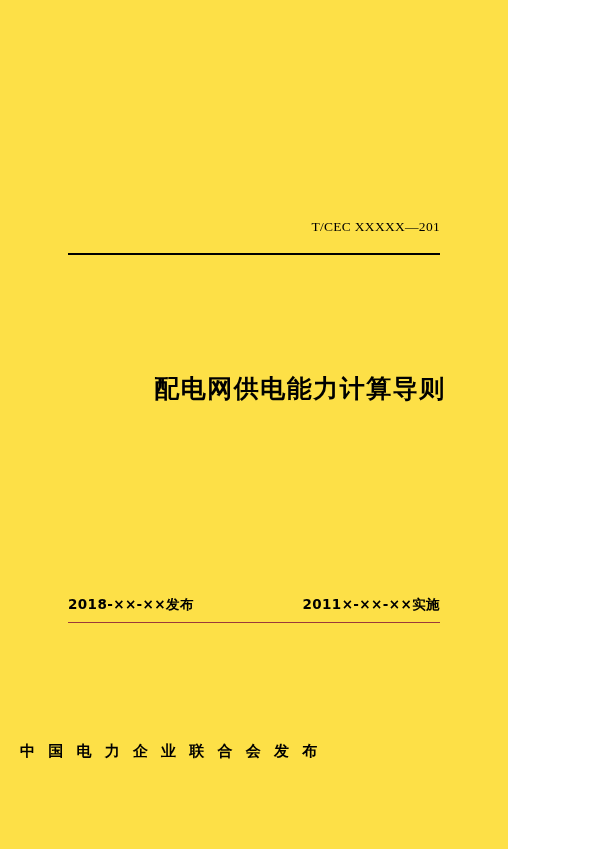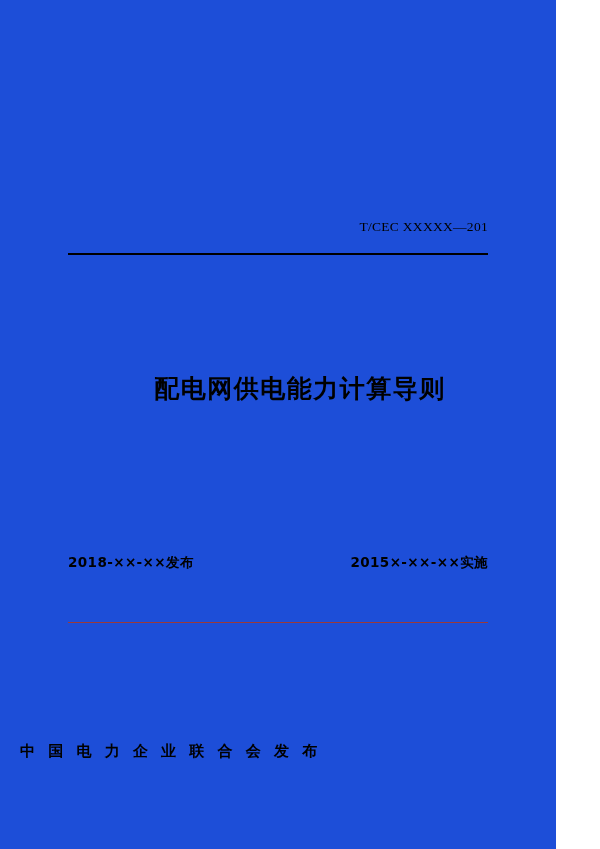--- a/index.html
+++ b/index.html
@@ -12,23 +12,23 @@
     height: 849px;
     position: relative;
     font-family: "Liberation Serif", "DejaVu Serif", serif;
     color: #000000;
     overflow: hidden;
   }
 
   .page {
     position: absolute;
     inset: 0;
-    width: 556px;
+    width: 508px;
     height: 849px;
-    background: #1d4ed8;
+    background: #fde047;
   }
 
   
   .std-number {
     position: absolute;
     top: 219px;
     right: 68px;
     font-size: 13.5px;
     letter-spacing: 0.3px;
     font-family: "Liberation Serif", "DejaVu Serif", serif;
@@ -67,21 +67,21 @@
     text-align: center;
     font-family: "Liberation Serif", "DejaVu Serif", serif;
     font-size: 13px;
     letter-spacing: 0.2px;
     color: #000000;
   }
 
   
   .dates {
     position: absolute;
-    top: 554px;
+    top: 596px;
     left: 68px;
     right: 68px;
     display: flex;
     justify-content: space-between;
     align-items: baseline;
     font-family: "DejaVu Sans", "Liberation Sans", sans-serif;
     font-weight: bold;
     font-size: 13.5px;
     letter-spacing: 0.4px;
   }
@@ -118,20 +118,20 @@
 
   <div class="std-number">T/CEC XXXXX—201</div>
 
   <div class="rule-top"></div>
 
   <div class="title-cn">配电网供电能力计算导则</div>
 
 
   <div class="dates">
     <span>2018-××-××发布</span>
-    <span>2015×-××-××实施</span>
+    <span>2011×-××-××实施</span>
   </div>
 
   <div class="rule-dates"></div>
 
   <div class="publisher">中 国 电 力 企 业 联 合 会    发 布</div>
 
 </div>
 
 </body></html>

